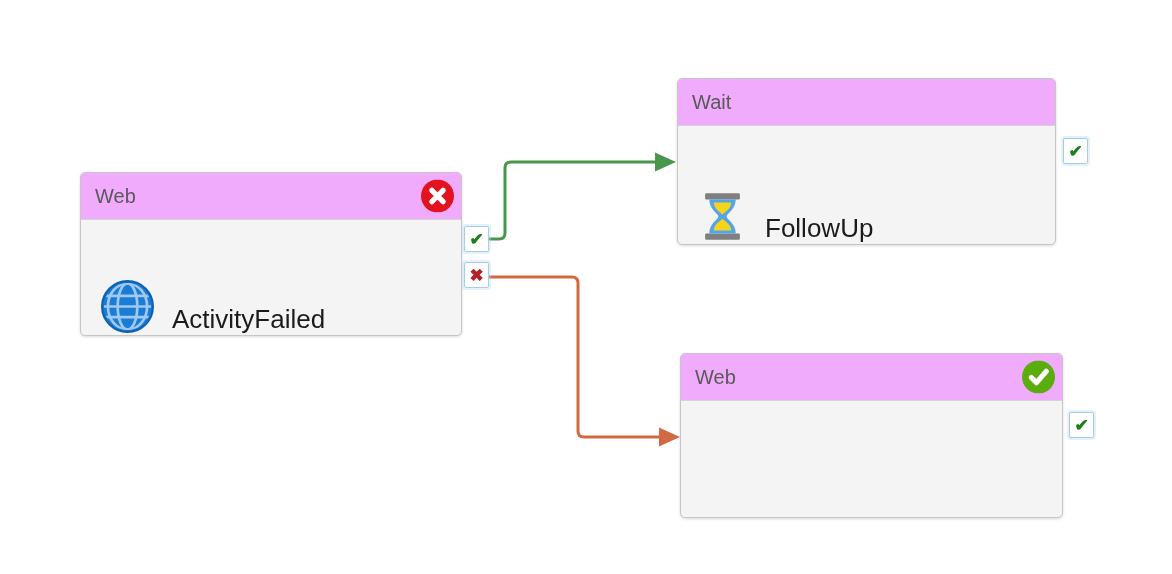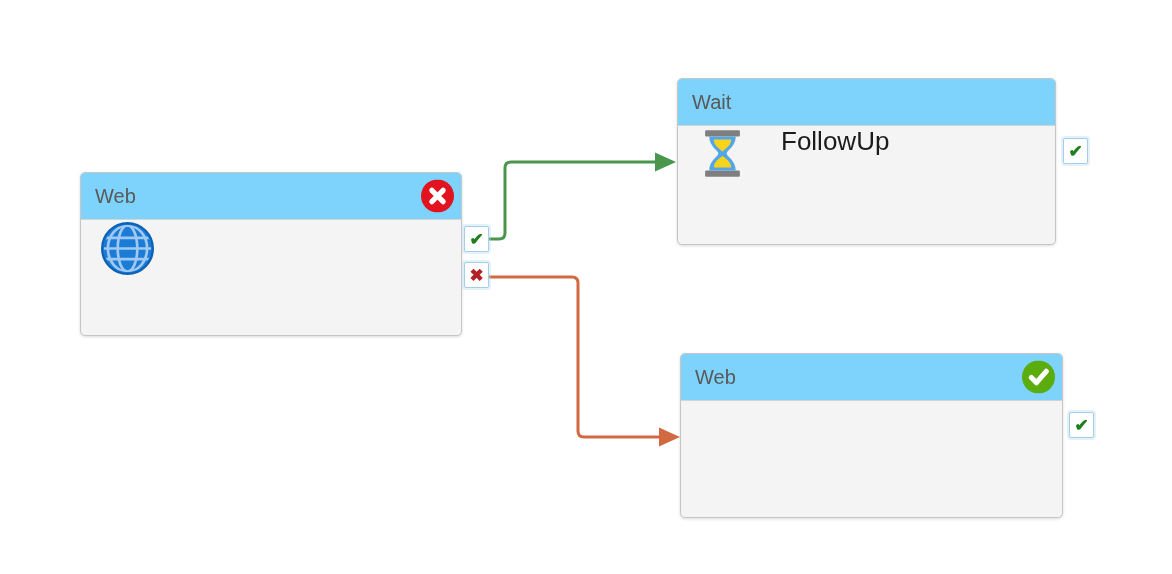--- a/index.html
+++ b/index.html
@@ -20,21 +20,21 @@
     position: absolute;
     background: #f4f4f4;
     border: 1px solid #c6c6c6;
     border-radius: 5px;
     box-shadow: 0 1px 3px rgba(0,0,0,0.15);
     box-sizing: border-box;
   }
   .node-header {
     position: relative;
     height: 47px;
-    background: #7dd3fc;
+    background: #f0abfc;
     border-bottom: 1px solid #d4d4d4;
     border-radius: 4px 4px 0 0;
     display: flex;
     align-items: center;
     padding: 0 10px 0 14px;
     box-sizing: border-box;
     text-align: right;
   }
   .node-type {
     font-size: 20px;
@@ -45,23 +45,23 @@
     right: 7px;
     top: 50%;
     transform: translateY(-50%);
     width: 33px;
     height: 33px;
   }
   .node-body {
     position: absolute;
     left: 0; right: 0; top: 47px; bottom: 0;
     display: flex;
-    align-items: flex-start;
+    align-items: flex-end;
     padding-left: 18px;
-    gap: 32px;
+    gap: 16px;
   }
   .node-icon { flex: 0 0 auto; }
   .node-title {
     font-size: 26px;
     color: #1b1b1b;
     white-space: nowrap;
   }
   .port {
     position: absolute;
     width: 25px;
@@ -127,20 +127,21 @@
         <circle cx="32" cy="32" r="28.5" fill="#1b7cd6"></circle>
         <circle cx="32" cy="32" r="28.5" fill="none" stroke="#0e62b4" stroke-width="2.5"></circle>
         <g clip-path="url(#gclipA)" stroke="#9fc8f2" stroke-width="3" fill="none">
           <line x1="3" y1="20" x2="61" y2="20"></line>
           <line x1="3" y1="32" x2="61" y2="32"></line>
           <line x1="3" y1="44" x2="61" y2="44"></line>
           <ellipse cx="32" cy="32" rx="11" ry="26"></ellipse>
           <ellipse cx="32" cy="32" rx="22" ry="26"></ellipse>
         </g>
       </svg>
+      <span class="node-title">ActivityFailed</span>
     </div>
     <div class="port pos-success">
       <span class="port-success-glyph">✔</span>
     </div>
     <div class="port pos-failure">
       <span class="port-failure-glyph">✖</span>
     </div>
   </div>
 
   <div class="node" id="node-b">

